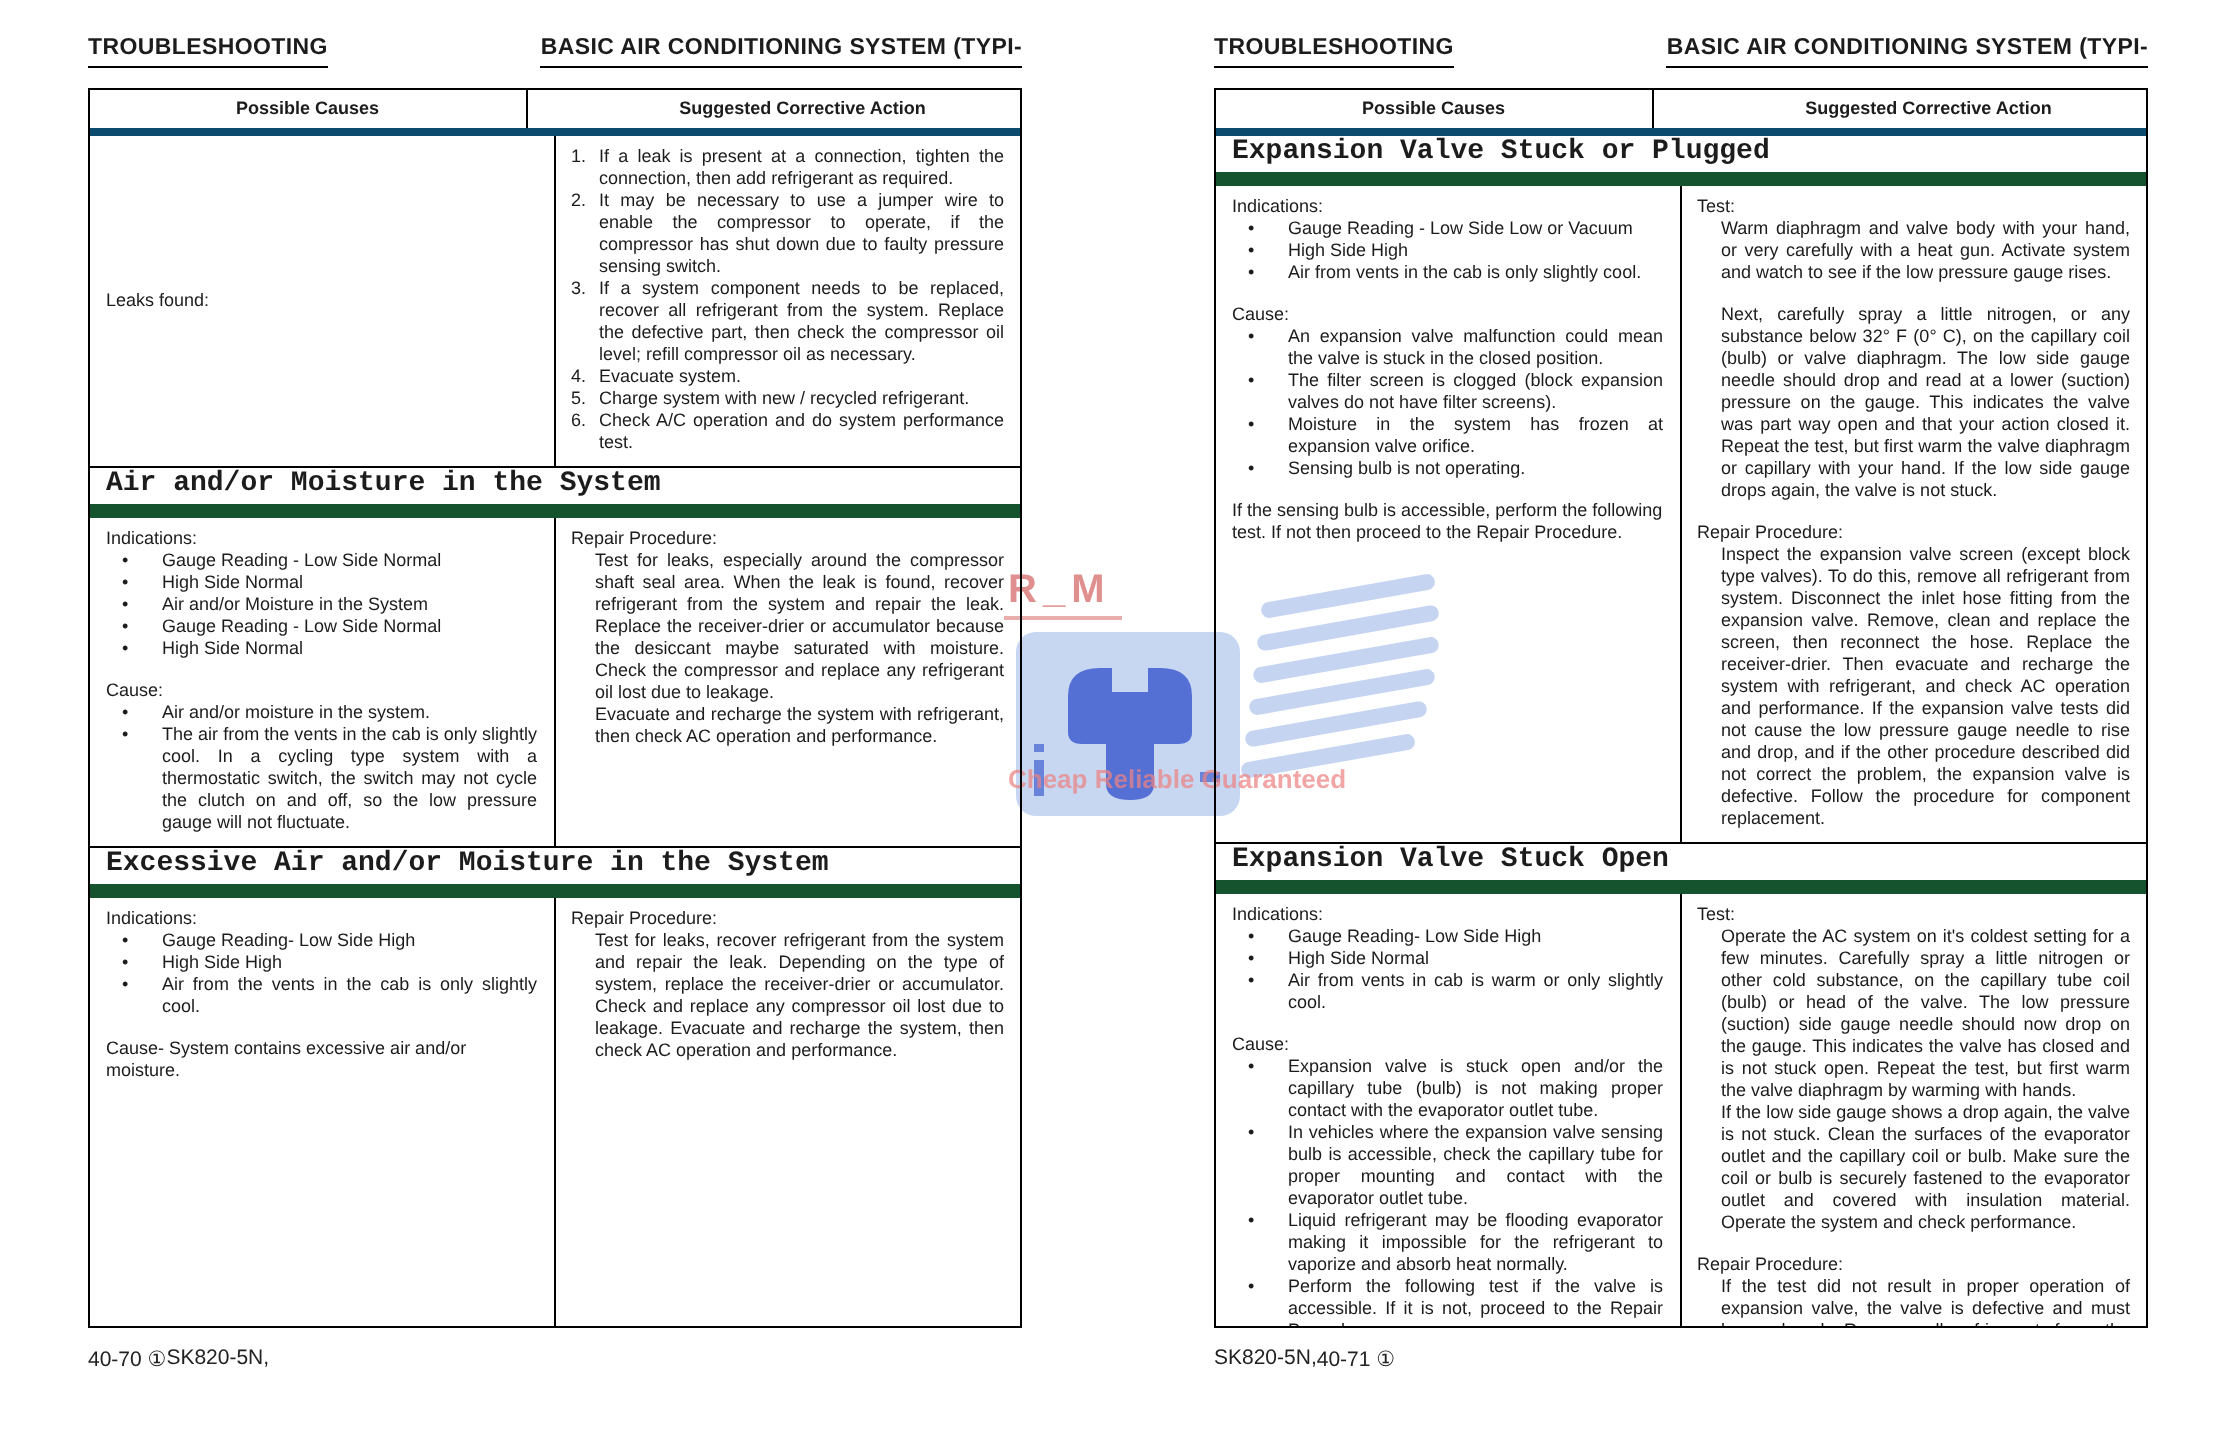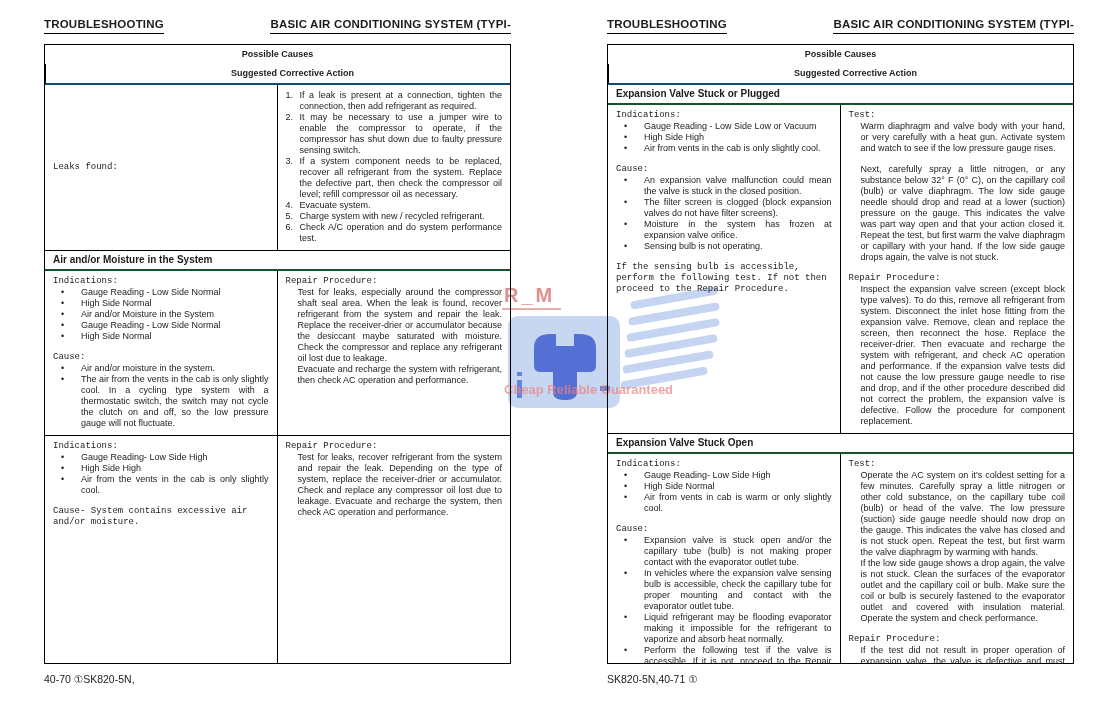--- a/index.html
+++ b/index.html
@@ -15,38 +15,39 @@
   .hdr-u {
     font-weight:bold; font-size:11.5px; letter-spacing:.2px;
     border-bottom:1.6px solid #000; padding-bottom:3px; white-space:nowrap;
   }
 
   .doc-table {
     margin-top:10px; height:620px; border:1.8px solid #000; box-sizing:border-box;
     display:flex; flex-direction:column; overflow:hidden;
     font-size:9px; line-height:11px;
   }
-  .thead { display:flex; border-bottom:2px solid #0c4a6e; flex-shrink:0;flex-direction:column; }
+  .thead { display:flex; border-bottom:4px solid #0c4a6e; flex-shrink:0; }
   .th { flex:1; text-align:center; font-weight:bold; font-size:9px; padding:4px 2px; }
   .th + .th { border-left:1px solid #000;padding-left:31px; }
   .tbody { flex:1; display:flex; flex-direction:column; min-height:0; }
 
   .row-section {
-    flex-shrink:0; border-bottom:2px solid #14532d; font-weight:bold; font-size:10px;
+    flex-shrink:0; border-bottom:7px solid #14532d; font-weight:bold; font-size:14px;
     padding:3px 8px 4px 8px;
+    font-family:Liberation Mono, monospace;
   }
   .row-content { display:flex; flex-shrink:0; border-bottom:1px solid #000; }
   .tbody > .row-content:last-child, .tbody > .row-section:last-child { border-bottom:none; }
   .row-content.grow { flex:1 1 auto; }
 
   .cell { width:50%; box-sizing:border-box; padding:5px 8px 6px 8px; }
   .cell-left { border-right:1px solid #000; }
   .cell.vcenter { display:flex; align-items:center; }
 
-  .para { margin:0;font-family:Liberation Mono, monospace; }
+  .para { margin:0; }
   .ind  { margin-left:12px; text-align:justify; }
   .gap  { height:10px; }
   .li   { position:relative; padding-left:28px; text-align:justify; }
   .li::before { content:"\2022"; position:absolute; left:8px; top:0; }
   .ol-item { display:flex; }
   .ol-num  { width:14px; flex-shrink:0; }
   .ol-text { flex:1; text-align:justify; }
 
   .page-footer {
     display:flex; justify-content:flex-start; margin-top:9px;
@@ -144,20 +145,21 @@
                 <div class="li">Air and/or moisture in the system.</div>
                 <div class="li">The air from the vents in the cab is only slightly cool. In a cycling type system with a thermostatic switch, the switch may not cycle the clutch on and off, so the low pressure gauge will not fluctuate.</div>
               </div>
             </div>
             <div class="cell cell-right">
               <div class="para">Repair Procedure:</div>
               <div class="ind">Test for leaks, especially around the compressor shaft seal area. When the leak is found, recover refrigerant from the system and repair the leak. Replace the receiver-drier or accumulator because the desiccant maybe saturated with moisture. Check the compressor and replace any refrigerant oil lost due to leakage.</div>
               <div class="ind">Evacuate and recharge the system with refrigerant, then check AC operation and performance.</div>
             </div>
           </div>
+          <div class="row-section">Excessive Air and/or Moisture in the System</div>
           <div class="row-content grow">
             <div class="cell cell-left">
               <div class="para">Indications:</div>
               <div class="ul">
                 <div class="li">Gauge Reading- Low Side High</div>
                 <div class="li">High Side High</div>
                 <div class="li">Air from the vents in the cab is only slightly cool.</div>
               </div>
               <div class="gap"></div>
               <div class="para">Cause- System contains excessive air and/or moisture.</div>

